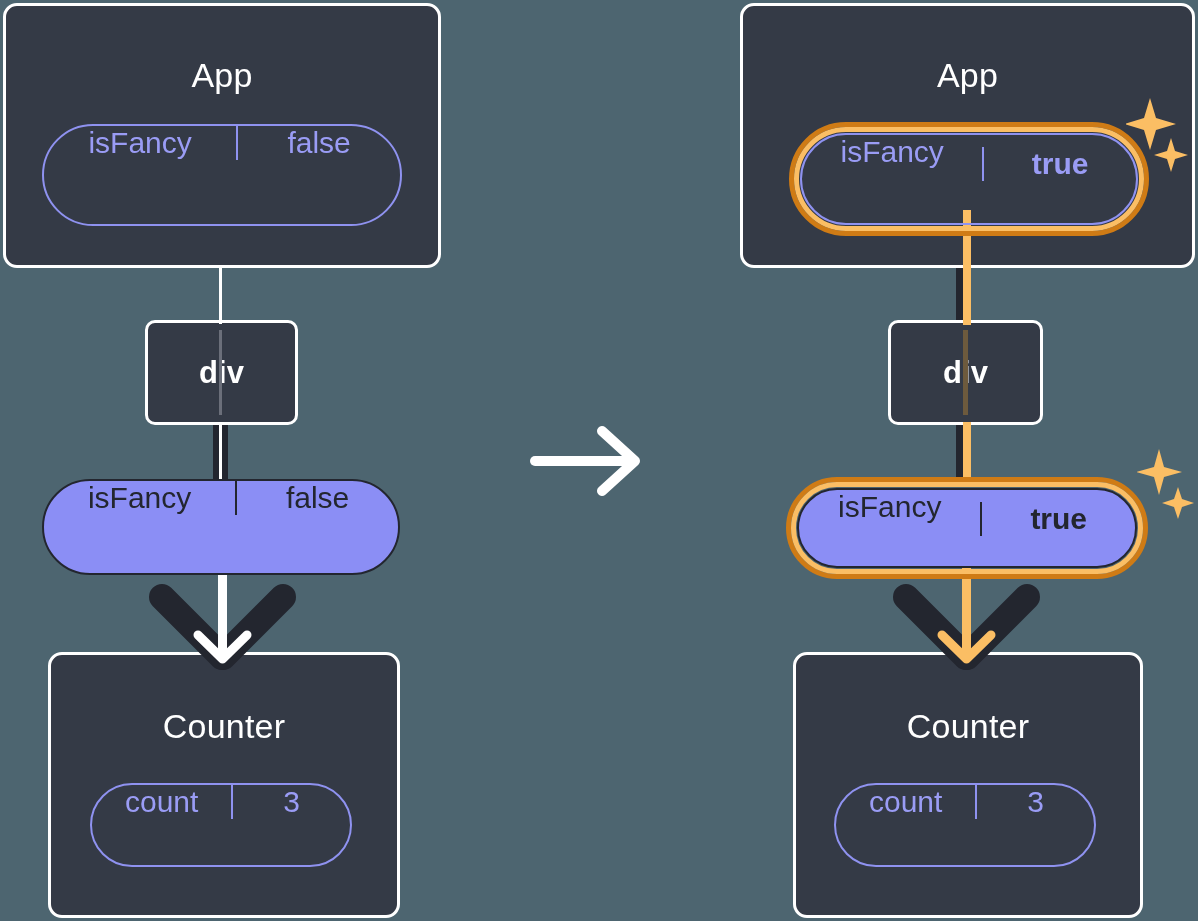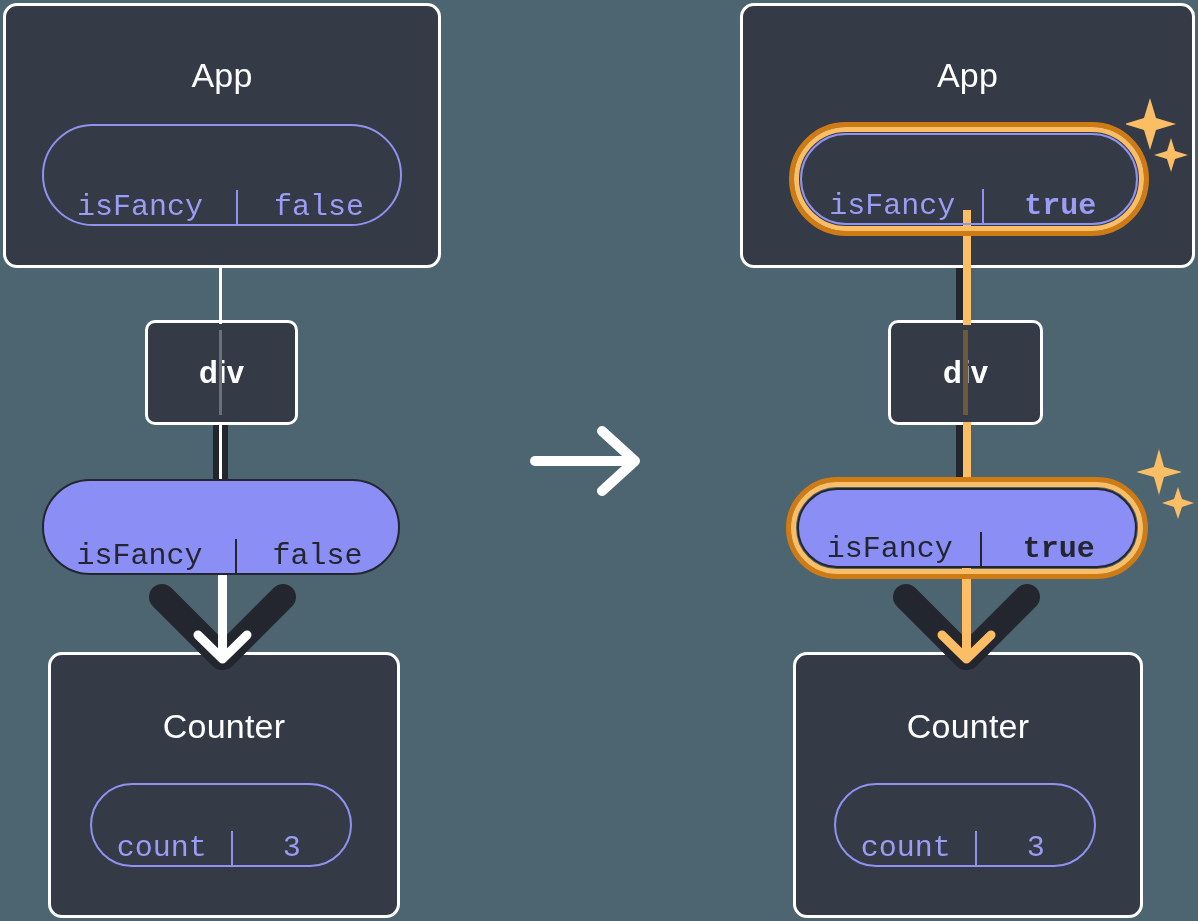--- a/index.html
+++ b/index.html
@@ -54,25 +54,24 @@
     color: #ffffff;
     font-size: 31px;
     font-weight: 700;
     z-index: 6;
   }
 
   
   .pill {
     position: absolute;
     display: flex;
-    align-items: flex-end;
+    align-items: flex-start;
     box-sizing: border-box;
     border-radius: 999px;
     z-index: 8;
-    font-family: Liberation Mono, monospace;
   }
   .pill .seg {
     display: flex;
     align-items: center;
     justify-content: center;
     box-sizing: border-box;
     font-size: 30px;
     white-space: nowrap;
   }
   .pill .seg.key { flex: 0 0 54%; }

